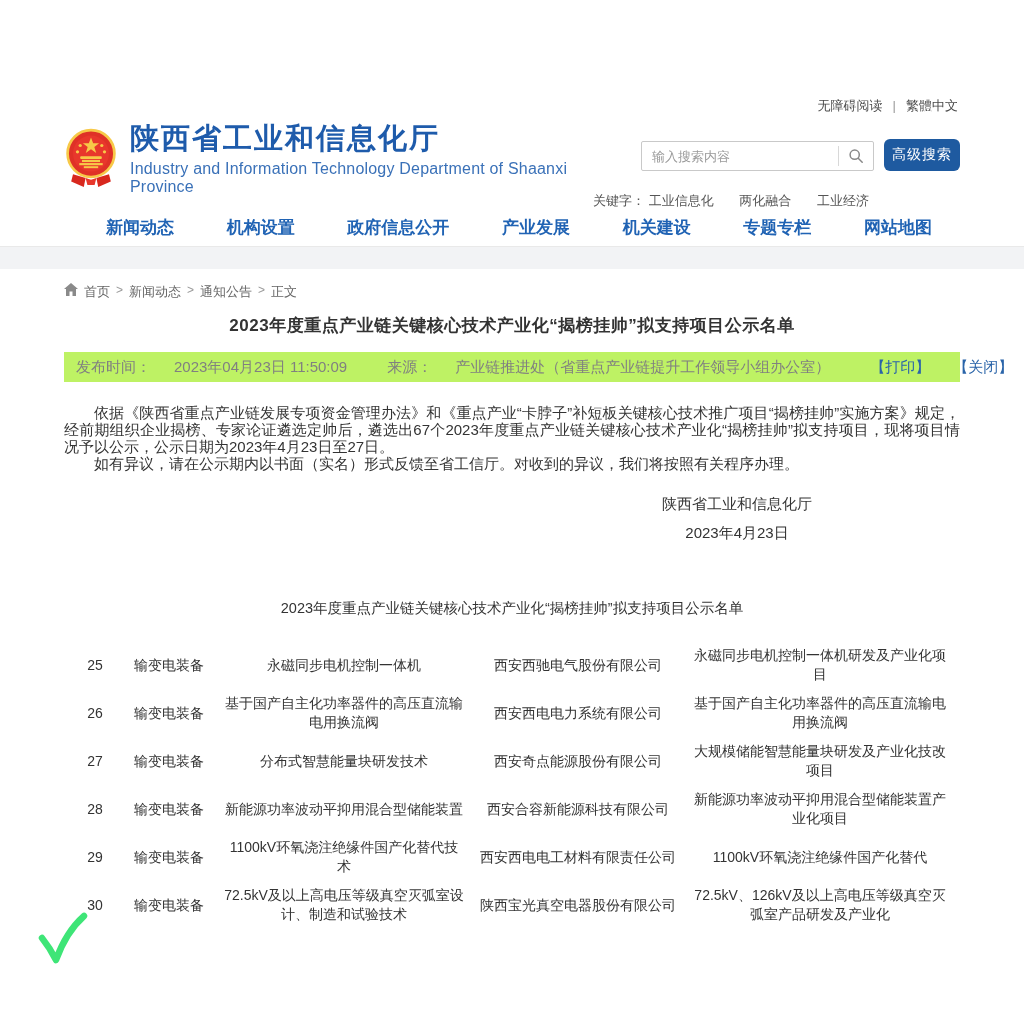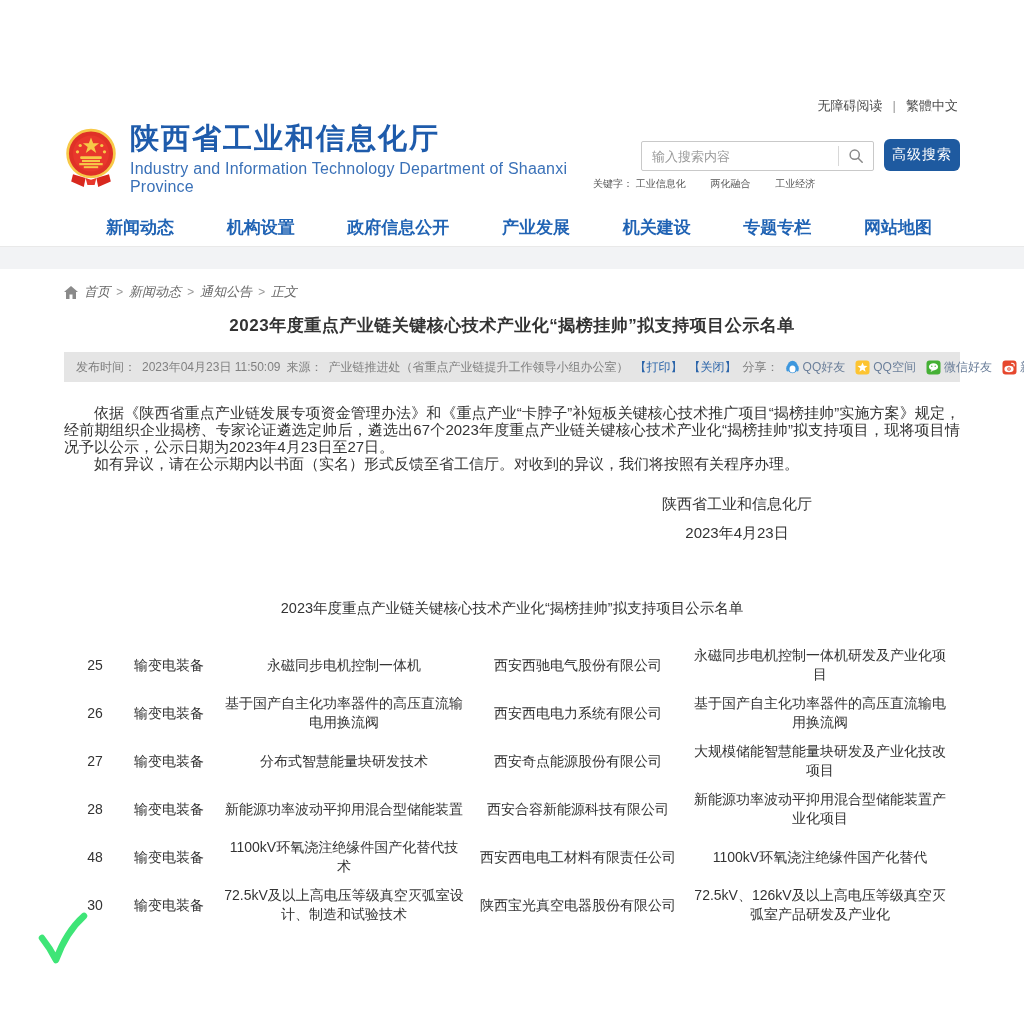--- a/index.html
+++ b/index.html
@@ -44,53 +44,53 @@
     font-size: 13px; color: #333; font-family: inherit; background: transparent;
   }
   .search-box input::placeholder { color: #9a9a9a; }
   .search-divider { width: 1px; height: 20px; background: #d8d8d8; }
   .search-glass { width: 34px; display: flex; align-items: center; justify-content: center; cursor: pointer; }
   .adv-btn {
     margin-left: 10px; width: 76px; height: 32px; background: #1e5aa0; color: #fff;
     font-size: 14px; border: 0; border-radius: 6px; cursor: pointer;
     font-family: inherit; letter-spacing: 1px;
   }
-  .kw-row { margin-top: 6px; font-size: 10px; color: #555; }
+  .kw-row { margin-top: 21px; font-size: 13px; color: #555; }
   .kw-row .kw { margin-right: 22px; color: #555; text-decoration: none; cursor: pointer; }
 
   
   .nav {
     margin-top: 4px; height: 38px; display: flex; align-items: center;
     justify-content: space-between; padding: 0 92px 0 106px;
     border-bottom: 1px solid #e9e9e9;
   }
   .nav-item {
     font-size: 17px; font-weight: bold; color: #2063b4; text-decoration: none;
     cursor: pointer; white-space: nowrap;
   }
   .gray-band { height: 22px; background: #f2f3f5; }
 
   
   .breadcrumb {
     margin: 14px 64px 0 64px; font-size: 13px; color: #666;
-    display: flex; align-items: center; font-style: italic;
+    display: flex; align-items: flex-start;
   }
   .breadcrumb a { color: #666; text-decoration: none; cursor: pointer; }
   .breadcrumb .bsep { margin: 0 6px; color: #999; font-size: 12px; }
   .home-ic { margin-right: 6px; display: inline-flex; }
 
   
   .art-title {
     margin-top: 13px; text-align: center; font-size: 17px; font-weight: bold;
     color: #333; letter-spacing: 0.5px;
   }
   .meta-bar {
-    margin: 15px 64px 0 64px; background: #e5e5e5; height: 30px;
-    display: flex; align-items: center; font-size: 12px; color: #808080;
-    padding: 0 12px; white-space: nowrap;
+    margin: 15px 64px 0 64px; background: #bef264; height: 30px;
+    display: flex; align-items: center; font-size: 15px; color: #808080;
+    padding: 0 12px; white-space: nowrap; gap: 17px;
   }
   .meta-bar .mi { margin-right: 6px; }
   .meta-bar .gap { width: 14px; }
   .meta-link { color: #2a64a9; text-decoration: none; cursor: pointer; margin-right: 6px; }
   .share-item { display: inline-flex; align-items: center; margin-right: 10px; color: #6b7f9a; cursor: pointer; }
   .share-item svg { margin-right: 3px; }
 
   .art-body { margin: 22px 64px 0 64px; }
   .art-body p {
     font-size: 15px; line-height: 17px; color: #333;
@@ -288,21 +288,21 @@
         <td class="c-proj">大规模储能智慧能量块研发及产业化技改项目</td>
       </tr>
       <tr>
         <td class="c-no">28</td>
         <td class="c-cat">输变电装备</td>
         <td class="c-tech">新能源功率波动平抑用混合型储能装置</td>
         <td class="c-comp">西安合容新能源科技有限公司</td>
         <td class="c-proj">新能源功率波动平抑用混合型储能装置产业化项目</td>
       </tr>
       <tr>
-        <td class="c-no">48</td>
+        <td class="c-no">29</td>
         <td class="c-cat">输变电装备</td>
         <td class="c-tech">1100kV环氧浇注绝缘件国产化替代技术</td>
         <td class="c-comp">西安西电电工材料有限责任公司</td>
         <td class="c-proj">1100kV环氧浇注绝缘件国产化替代</td>
       </tr>
       <tr>
         <td class="c-no">30</td>
         <td class="c-cat">输变电装备</td>
         <td class="c-tech">72.5kV及以上高电压等级真空灭弧室设计、制造和试验技术</td>
         <td class="c-comp">陕西宝光真空电器股份有限公司</td>

